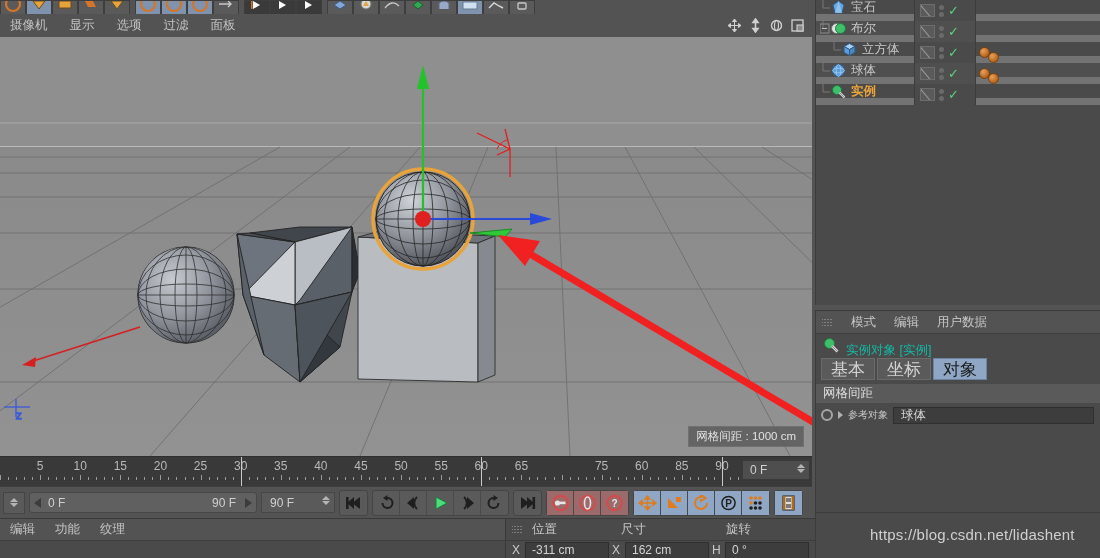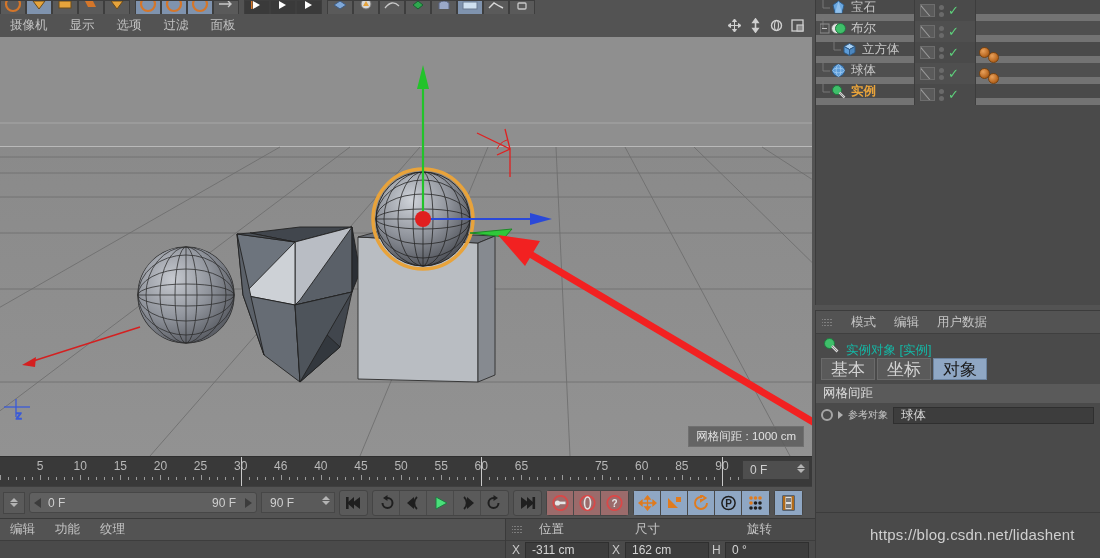--- a/index.html
+++ b/index.html
@@ -257,21 +257,21 @@
     background: #535353; border-bottom: 1px solid #3d3d3d;
   }
   .mm-menu span { font-size: 12.5px; color: #c4c4c4; }
 
   
   .coordmgr {
     position: absolute; left: 505px; top: 518px; width: 310px; height: 40px;
     background: #4a4a4a; border-top: 1px solid #3a3a3a; border-left: 1px solid #3a3a3a;
   }
   .cm-head {
-    height: 22px; display: flex; align-items: center; gap: 16px;
+    height: 22px; display: flex; align-items: center; gap: 9px;
     padding-left: 6px; background: #4a4a4a; border-bottom: 1px solid #3d3d3d;
   }
   .cm-head .hl { font-size: 12.5px; color: #c6c6c6; }
   .cm-h1 { width: 80px; }
   .cm-h2 { width: 96px; }
   .cm-row { height: 18px; display: flex; align-items: center; gap: 3px; padding-left: 6px; }
   .cm-ax { font-size: 12px; color: #cacaca; width: 10px; }
   .cm-fld {
     height: 17px; background: #3d3d3d; border: 1px solid #2f2f2f;
     display: flex; align-items: center; padding-left: 6px;
@@ -752,21 +752,21 @@
   </div>
 
   <div class="timeline">
     <div class="tl-ruler" id="tl-ruler">
         <div class="tl-num" style="left: 40.1087px;">5</div>
         <div class="tl-num" style="left: 80.2174px;">10</div>
         <div class="tl-num" style="left: 120.326px;">15</div>
         <div class="tl-num" style="left: 160.435px;">20</div>
         <div class="tl-num" style="left: 200.543px;">25</div>
         <div class="tl-num" style="left: 240.652px;">30</div>
-        <div class="tl-num" style="left: 280.761px;">46</div>
+        <div class="tl-num" style="left: 280.761px;">35</div>
         <div class="tl-num" style="left: 320.87px;">40</div>
         <div class="tl-num" style="left: 360.978px;">45</div>
         <div class="tl-num" style="left: 401.087px;">50</div>
         <div class="tl-num" style="left: 441.196px;">55</div>
         <div class="tl-num" style="left: 481.304px;">60</div>
         <div class="tl-num" style="left: 521.413px;">65</div>
         <div class="tl-num" style="left: 561.522px; margin-top: 30px;">70</div>
         <div class="tl-num" style="left: 601.63px;">75</div>
         <div class="tl-num" style="left: 641.739px;">60</div>
         <div class="tl-num" style="left: 681.848px;">85</div>

